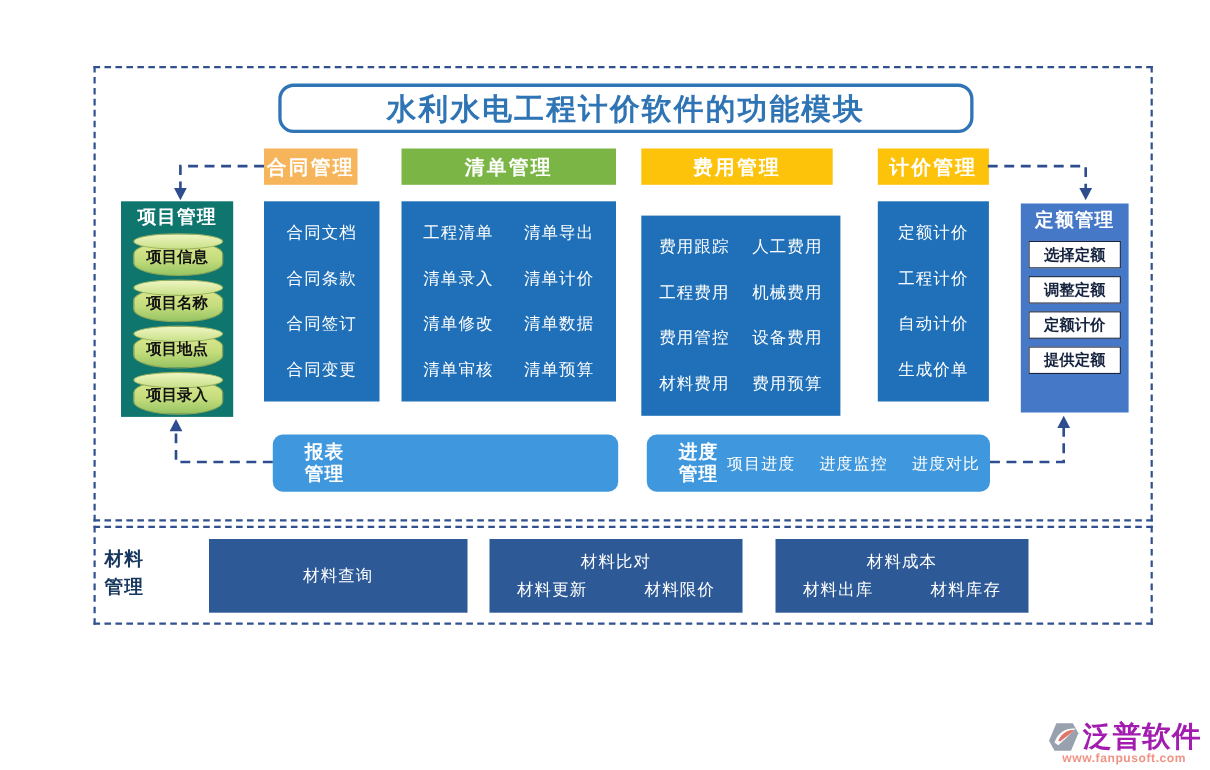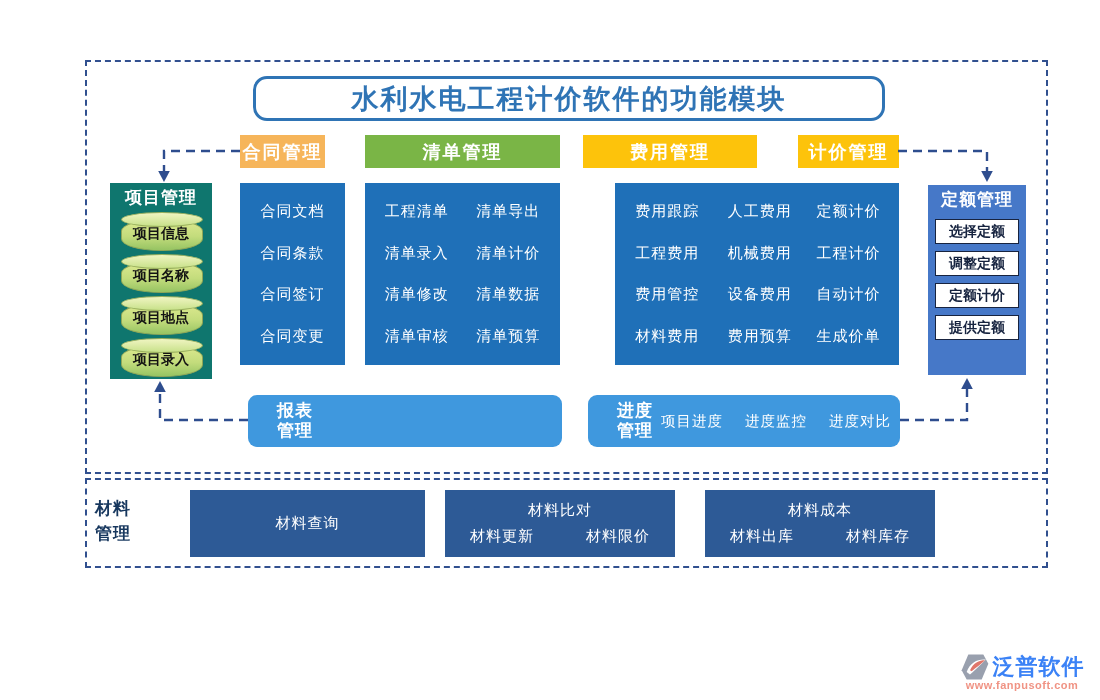--- a/index.html
+++ b/index.html
@@ -29,21 +29,21 @@
   }
   .hdr-contract{left:240px;width:85px;background:#f6b55a;}
   .hdr-inventory{left:365px;width:195px;background:#7ab546;}
   .hdr-cost{left:583px;width:174px;background:#fdc30b;}
   .hdr-pricing{left:798px;width:101px;background:#fdc30b;}
 
   
   .mod-box{top:183px;height:182px;background:#1f70b8;color:#fff;font-size:15px;letter-spacing:1px;}
   .box-contract{left:240px;width:105px;display:flex;flex-direction:column;justify-content:space-around;align-items:center;padding:8px 16px;}
   .box-inventory{left:365px;width:195px;}
-  .box-cost{left:615px;width:197px;}
+  .box-cost{left:583px;width:181px;margin-top:13px;}
   .box-pricing{left:798px;width:101px;display:flex;flex-direction:column;justify-content:space-around;align-items:center;padding:8px 0;}
   .grid2{display:grid;grid-template-columns:1fr 1fr;height:100%;align-items:center;justify-items:center;padding:8px 6px;box-sizing:border-box;}
 
   
   .panel-project{left:110px;top:183px;width:102px;height:196px;background:#0f766e;padding-top:2px;}
   .panel-title{text-align:center;font-weight:bold;font-size:17px;line-height:25px;color:#fff;letter-spacing:1px;}
   .cyl{position:relative;width:80px;height:38px;margin:2px auto 4px;}
   .cyl-body{position:absolute;left:0;top:7px;width:80px;height:30px;
     background:linear-gradient(180deg,#dde98f,#c3dc7c 55%,#97c463);
     border-radius:40px/12px;border:1px solid #8ea657;}
@@ -68,21 +68,21 @@
   .mat-box{top:490px;height:67px;background:#2d5a96;color:#fff;display:flex;flex-direction:column;justify-content:space-evenly;padding:3px 0;}
   .mat-1{left:190px;width:235px;}
   .mat-2{left:445px;width:230px;}
   .mat-3{left:705px;width:230px;}
   .mat-title{text-align:center;font-size:15px;letter-spacing:1px;}
   .mat-row{display:flex;justify-content:center;gap:52px;font-size:15px;letter-spacing:1px;}
 
   
   .logo{left:946px;top:652px;width:152px;cursor:pointer;}
   .logo-row{display:flex;align-items:center;gap:3px;justify-content:center;}
-  .logo-name{font-size:22px;font-weight:bold;color:#3b82f6;letter-spacing:1px;white-space:nowrap;}
+  .logo-name{font-size:26px;font-weight:bold;color:#a21caf;letter-spacing:1px;white-space:nowrap;}
   .logo-url{font-size:11px;color:#f09384;text-align:center;margin-top:-3px;font-weight:bold;letter-spacing:0.5px;}
 
   svg.flow{position:absolute;left:0;top:0;pointer-events:none;}
 </style>
 </head>
 <body>
 
 <div class="abs frame-top"></div>
 <div class="abs frame-bottom"></div>
 

